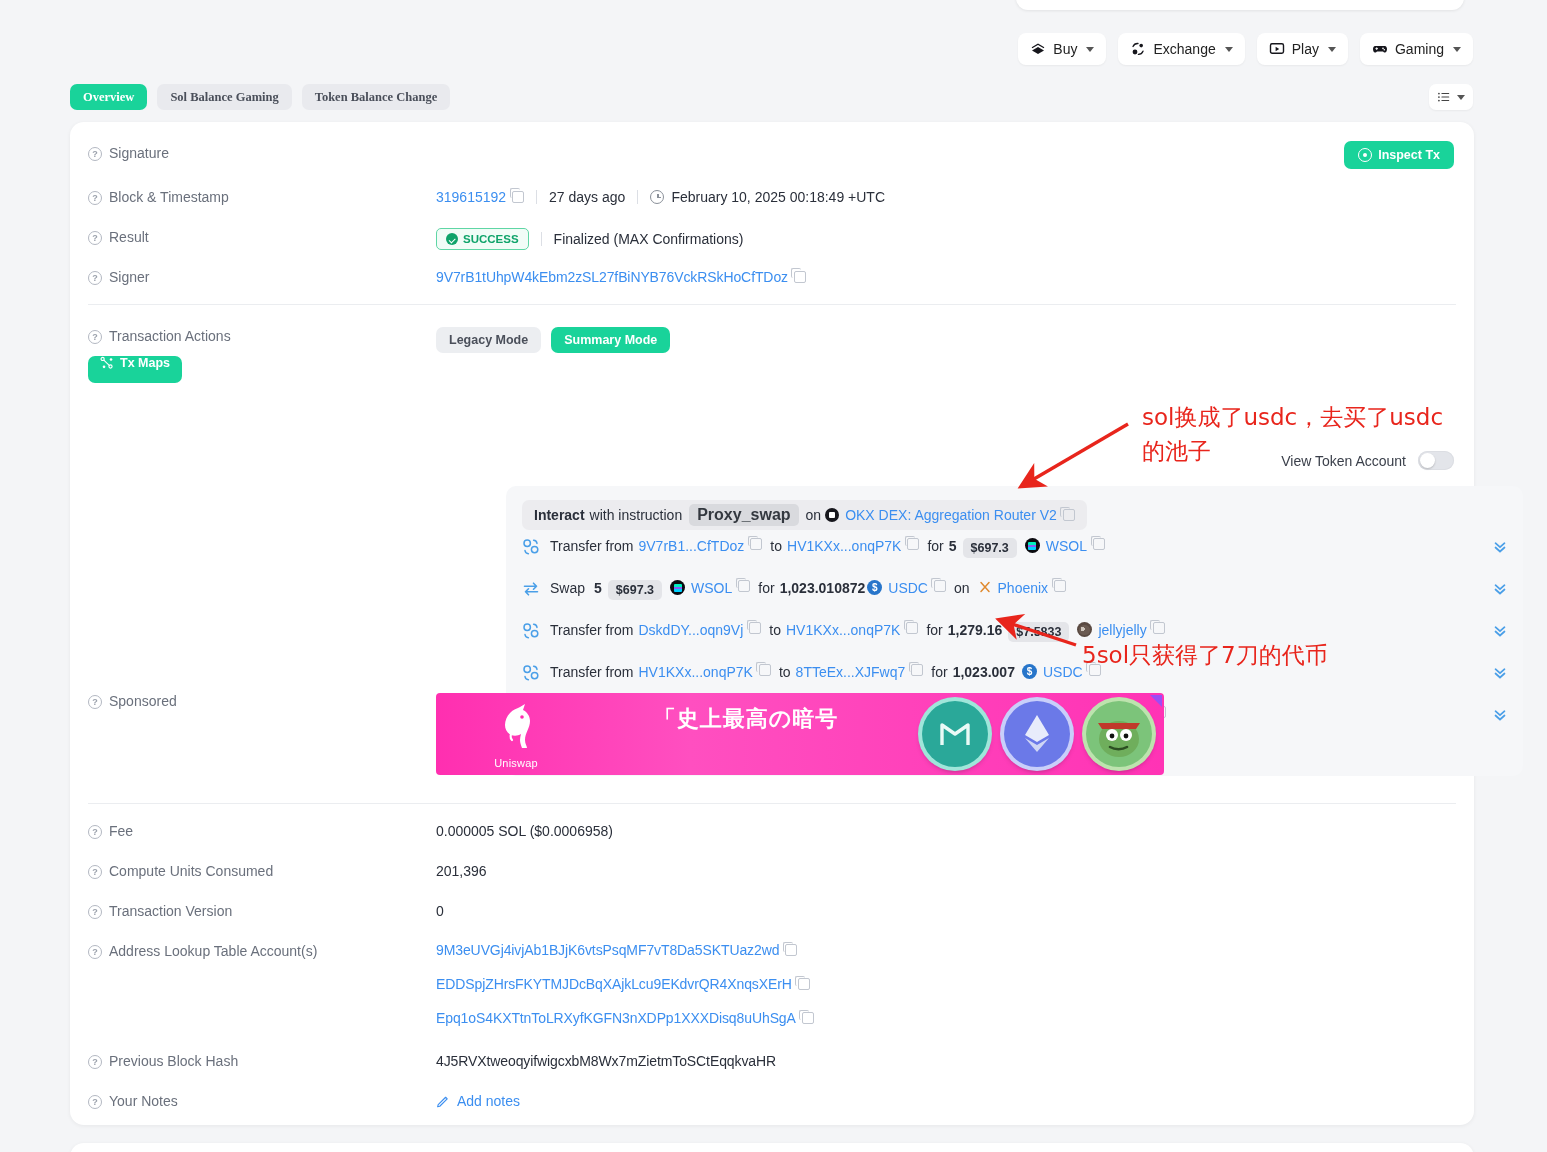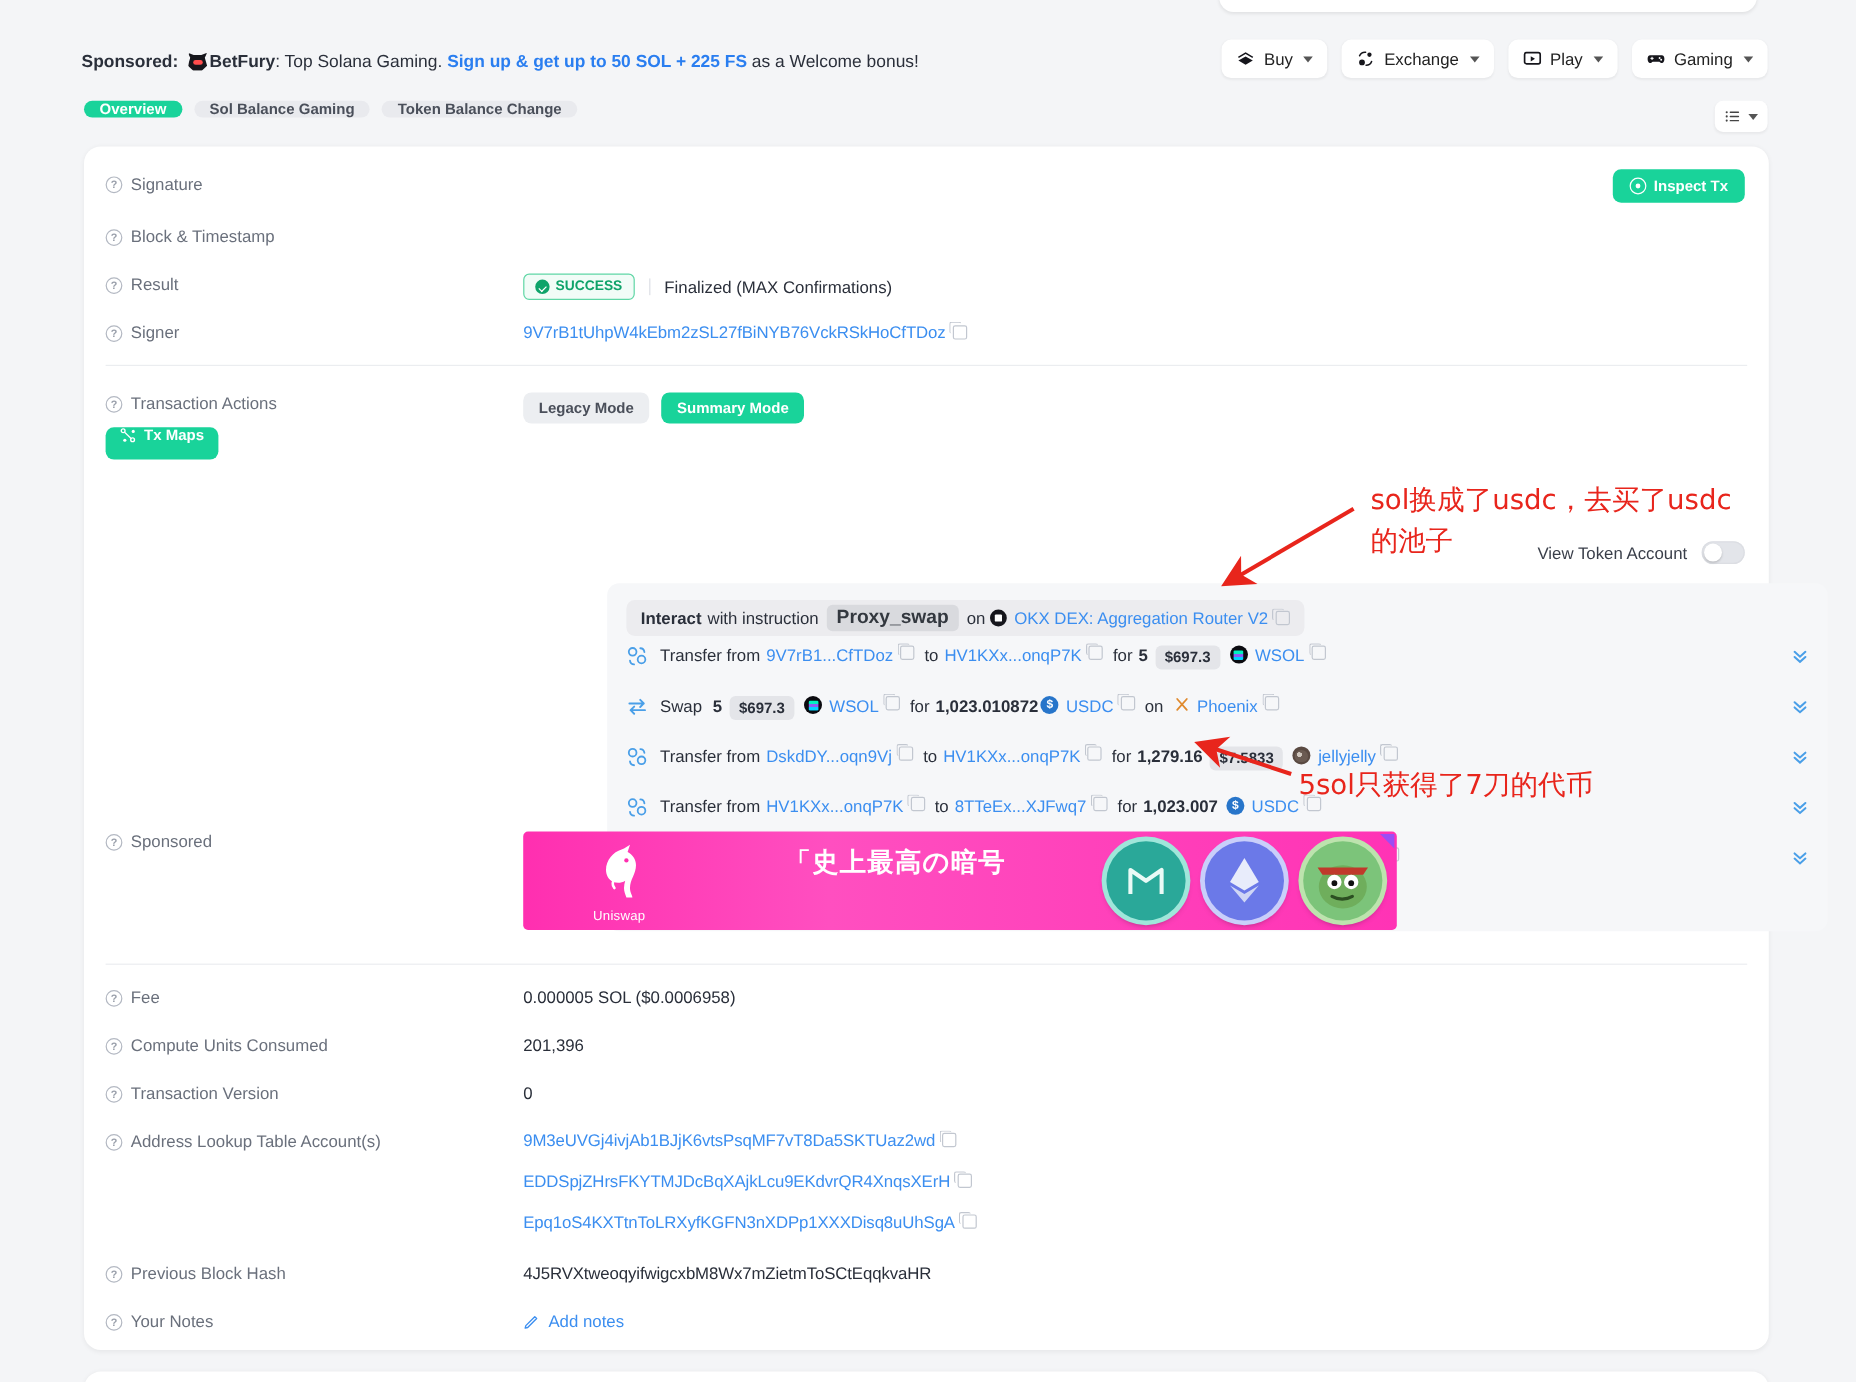--- a/index.html
+++ b/index.html
@@ -49,22 +49,22 @@
   }
   .pill .ico { width: 16px; height: 16px; display: block; }
   .caret {
     width: 0; height: 0; border-left: 4px solid transparent; border-right: 4px solid transparent;
     border-top: 5px solid #555; margin-left: 2px;
   }
 
   
   .tabs { position: absolute; left: 70px; top: 84px; display: flex; gap: 10px; }
   .tab {
-    height: 14px; border-radius: 7px; padding: 0 13px; display: flex; align-items: center;
-    font-size: 12.5px; font-weight: bold; color: #4a4f5a; background: #e9eaee; cursor: pointer;
+    height: 26px; border-radius: 7px; padding: 0 13px; display: flex; align-items: center;
+    font-size: 12.5px; font-weight: bold; color: #4a4f5a; background: #e9eaee; cursor: pointer; font-family: Liberation Serif, serif;
   }
   .tab.active { background: #19d39a; color: #fff; }
 
   
   .listview {
     position: absolute; right: 74px; top: 84px; width: 44px; height: 26px;
     background: #fff; border-radius: 7px; display: flex; align-items: center;
     justify-content: center; gap: 4px; box-shadow: 0 1px 2px rgba(0,0,0,.05); cursor: pointer;
   }
 
@@ -255,26 +255,20 @@
 </style>
 </head>
 <body>
 
 <div class="page">
 
   <div class="top-search">
     
   </div>
 
-  <div class="sponsor-bar">
-    <b>Sponsored:</b>
-    <span class="betfury-ico"></span><b>BetFury</b><span>: Top Solana Gaming.</span>
-    <a class="link" href="#">Sign up &amp; get up to 50 SOL + 225 FS</a>
-    <span>as a Welcome bonus!</span>
-  </div>
 
   <div class="nav-pills">
     <div class="pill">
       <svg class="ico" viewBox="0 0 16 16">
         <path d="M2 9.5 8 6l6 3.5-6 3.5z" fill="#16161c"></path>
         <path d="M2 6.8 8 3.3l6 3.5" stroke="#16161c" stroke-width="1.3" fill="none"></path>
       </svg>
       <span>Buy</span>
       <span class="caret"></span>
     </div>
@@ -336,20 +330,29 @@
     </div>
     <div class="inspect-btn">
       <span class="eye"></span>
       <span>Inspect Tx</span>
     </div>
 
     <div class="row" style="top:66px;">
       <div class="label">
         <span class="qmark">?</span>
         <span>Block &amp; Timestamp</span>
+      </div>
+      <div class="value">
+        <a class="blue" href="#">319615192</a>
+        <span class="copy"></span>
+        <span class="divider-v"></span>
+        <span>27 days ago</span>
+        <span class="divider-v"></span>
+        <span class="clock"></span>
+        <span>February 10, 2025 00:18:49 +UTC</span>
       </div>
     </div>
 
     <div class="row" style="top:106px;">
       <div class="label">
         <span class="qmark">?</span>
         <span>Result</span>
       </div>
       <div class="value">
         <span class="success-badge">

